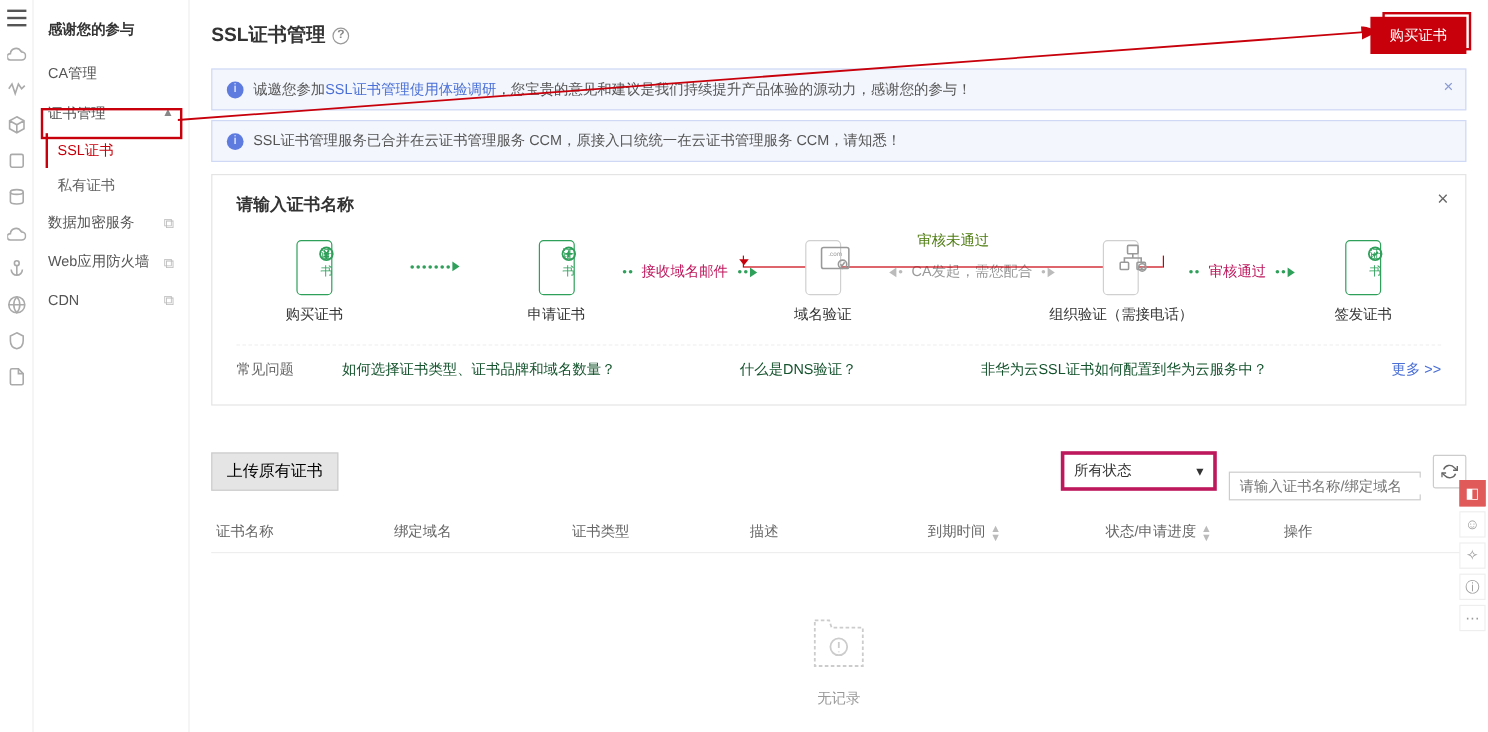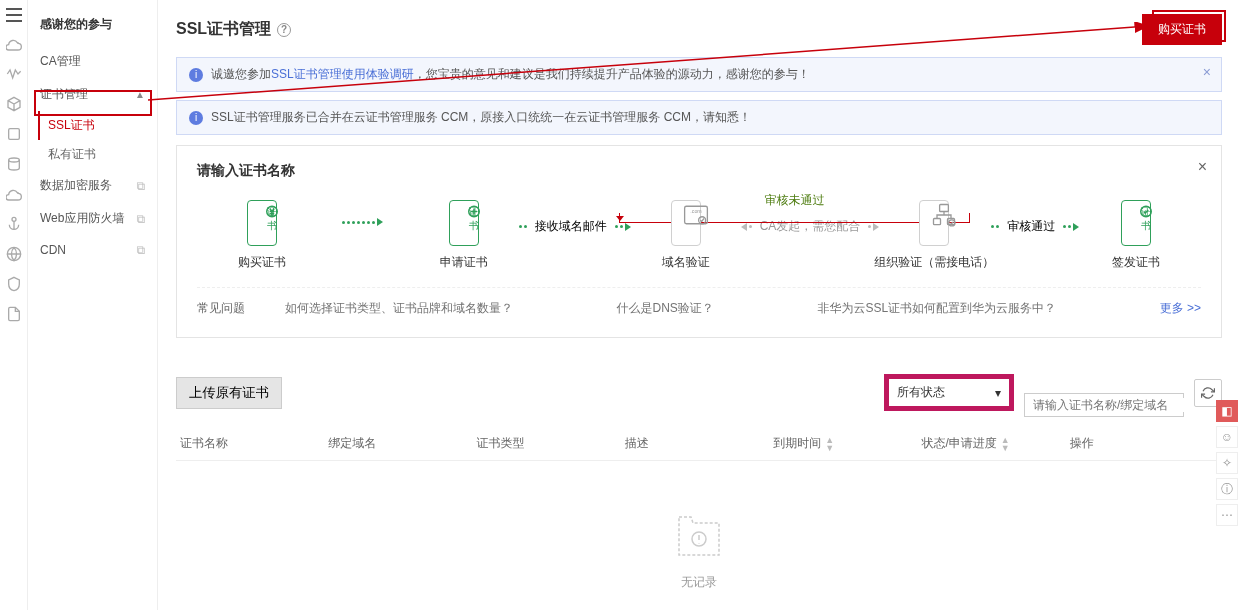--- a/index.html
+++ b/index.html
@@ -47,38 +47,38 @@
     .step-box .lbl { font-size: 10px; color: #2fa05a; position: absolute; top: 4px; }
     .step-box.green { border-color: #2fa05a; }
     .step-box.green svg { color: #2fa05a; }
     .step-box.gray svg { color: #999; }
     .step-label { font-size: 12px; color: #333; white-space: nowrap; }
     .conn { flex: 1; display: flex; align-items: center; justify-content: center; padding-top: 18px; gap: 2px; }
     .conn .dot { width: 3px; height: 3px; background: #2fa05a; border-radius: 50%; }
     .conn.gray .dot { background: #bbb; }
     .conn .tri { width: 0; height: 0; border-left: 6px solid #2fa05a; border-top: 4px solid transparent; border-bottom: 4px solid transparent; }
     .conn.gray .tri { border-left-color: #bbb; }
-    .conn .mid { font-size: 12px; color: #000000; white-space: nowrap; margin: 0 6px; }
+    .conn .mid { font-size: 12px; color: #be185d; white-space: nowrap; margin: 0 6px; }
     .conn .mid.gray { color: #999; }
     .fail { position: absolute; top: -8px; left: 42%; right: 23%; color: #4d7c0f; font-size: 12px; text-align: center; }
     .fail .bracket { display: flex; align-items: flex-end; height: 14px; }
     .fail .bracket .vl { width: 1px; height: 10px; background: #c7000b; }
     .fail .bracket .hl { flex: 1; height: 1px; background: #c7000b; }
     .fail .down-tri { width: 0; height: 0; border-top: 5px solid #c7000b; border-left: 4px solid transparent; border-right: 4px solid transparent; position: absolute; left: -3px; top: 24px; }
 
     .faq { padding-top: 12px; border-top: 1px dashed #eee; display: flex; align-items: center; font-size: 12px; }
     .faq-label { color: #666; margin-right: 40px; }
-    .faq a { color: #737373; text-decoration: none; }
+    .faq a { color: #14532d; text-decoration: none; }
     .faq .spread { display: flex; justify-content: space-between; flex: 1; }
     .faq .more { color: #4a6fd6; }
 
     .toolbar { display: flex; gap: 10px; margin: 30px 0 10px; align-items: center; }
     .upload-btn { border: 1px solid #ccc; background: #e5e5e5; padding: 6px 12px; cursor: pointer; }
     .toolbar .sp { flex: 1; }
-    .select { border: 5px solid #be185d; padding: 5px 8px; width: 130px; display: flex; justify-content: space-between; align-items: center; cursor: pointer; background: #fff; }
+    .select { border: 3px solid #be185d; padding: 5px 8px; width: 130px; display: flex; justify-content: space-between; align-items: center; cursor: pointer; background: #fff; }
     .search { border: 1px solid #ccc; padding: 4px 8px; width: 160px; display: flex; align-items: center; gap: 6px; margin-top: 25px; }
     .search input { border: none; outline: none; flex: 1; font-size: 12px; }
     .refresh { width: 28px; height: 28px; border: 1px solid #ccc; display: flex; align-items: center; justify-content: center; cursor: pointer; background: #fff; border-radius: 2px; }
     .refresh svg { color: #666; }
 
     .tbl-head { display: flex; border-bottom: 1px solid #eee; padding: 8px 4px; color: #666; }
     .tbl-head > div { flex: 1; display: flex; align-items: center; gap: 4px; }
     .sort-ic { color: #bbb; font-size: 9px; line-height: 8px; }
 
     .empty { text-align: center; padding: 50px 0; color: #999; }

